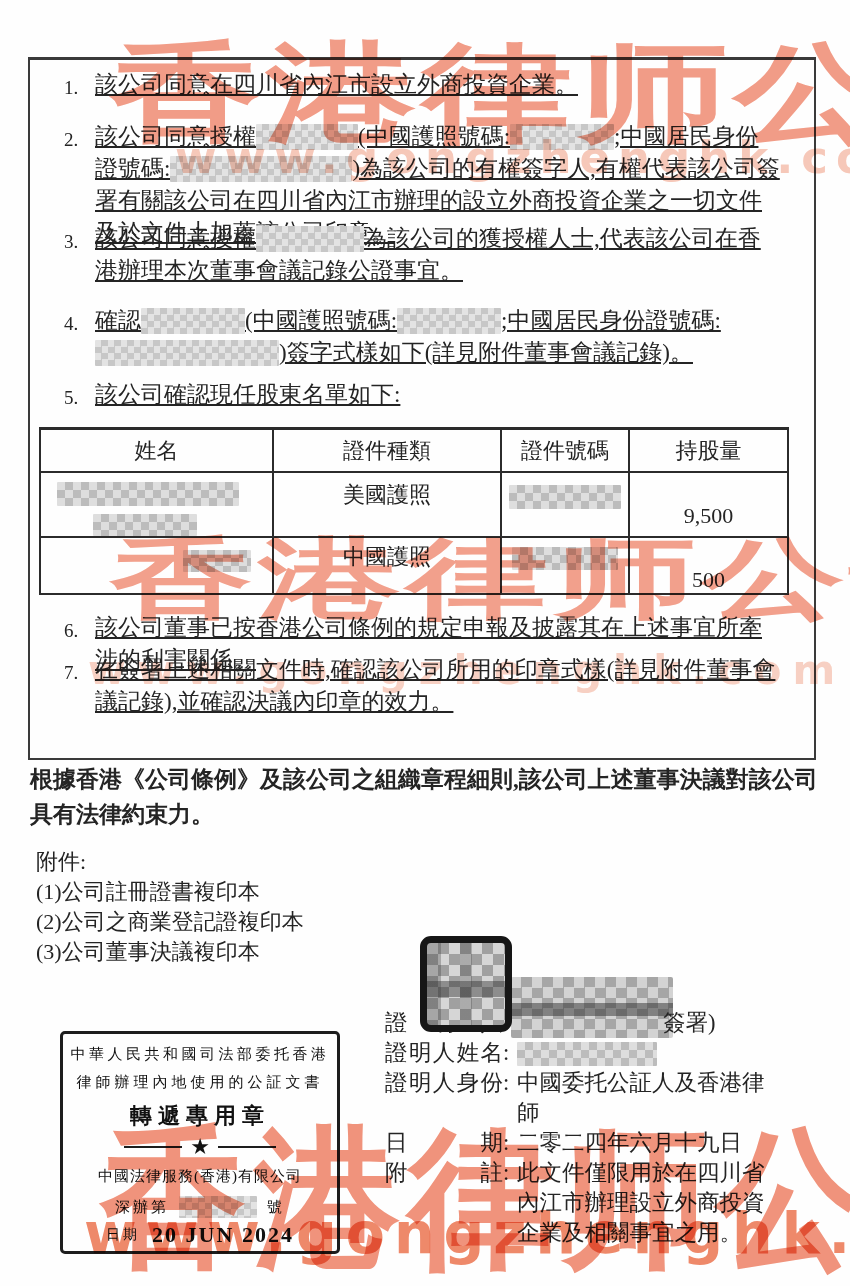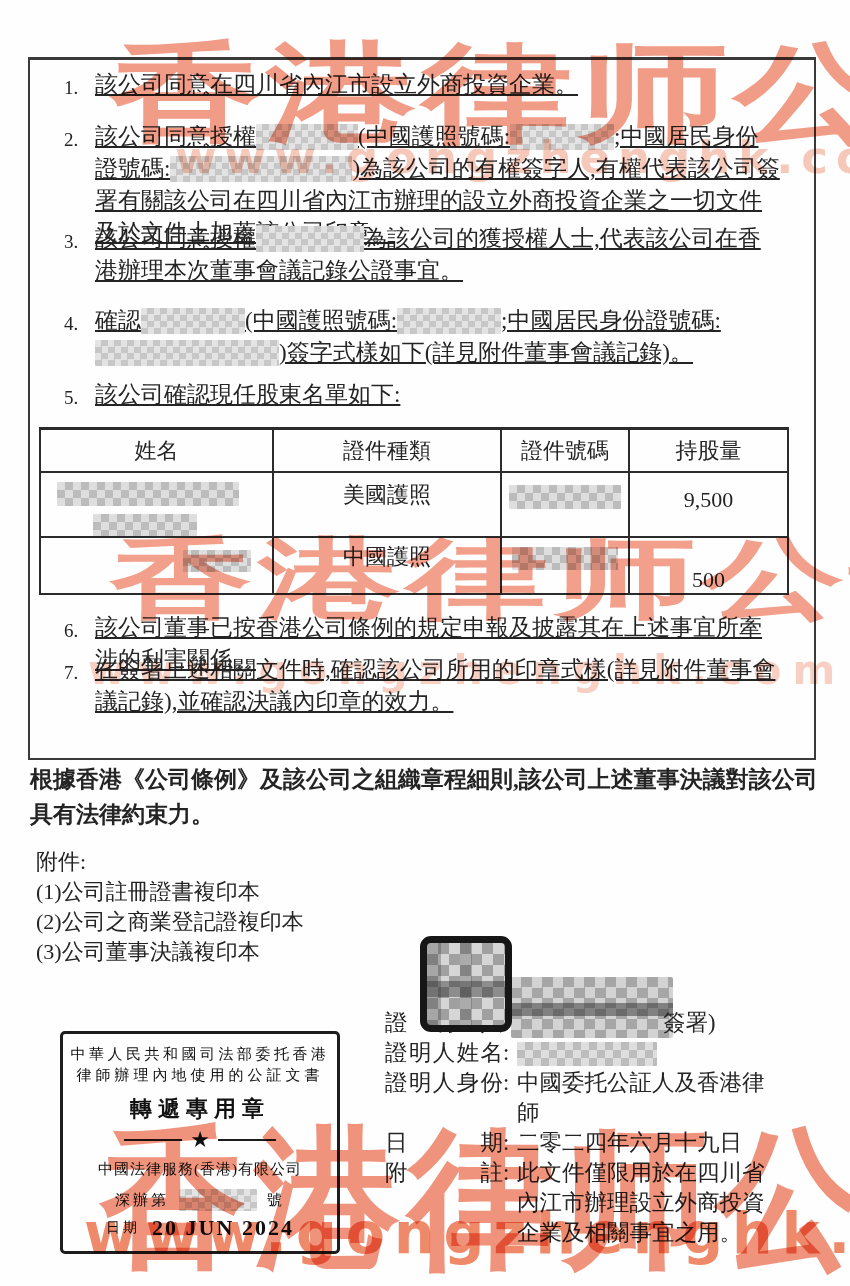--- a/index.html
+++ b/index.html
@@ -50,21 +50,21 @@
   .sh-table tr.hdr td{border-top-width:3px;height:41px;vertical-align:middle;}
   
   .binding{position:absolute;left:30px;top:762px;width:794px;
       font-size:23px;font-weight:700;line-height:35px;}
   
   .attachments{position:absolute;left:36px;top:847px;font-size:22px;line-height:30px;}
   
   .t-stamp{position:absolute;left:60px;top:1031px;width:274px;height:217px;
       border:3px solid #1d1d1d;border-radius:5px;text-align:center;color:#111;z-index:3;}
   .t-stamp .l1{margin-top:11px;font-size:15px;letter-spacing:3.5px;}
-  .t-stamp .l2{margin-top:2px;font-size:15px;letter-spacing:4px;}
+  .t-stamp .l2{margin-top:9px;font-size:15px;letter-spacing:4px;}
   .t-stamp .tt{margin-top:9px;font-size:22px;font-weight:700;letter-spacing:6px;}
   .t-stamp .starrow{margin-top:6px;display:flex;align-items:center;justify-content:center;gap:8px;}
   .t-stamp .starrow .bar{width:58px;border-top:2.5px solid #1d1d1d;}
   .t-stamp .starrow .star{font-size:22px;line-height:20px;}
   .t-stamp .co{margin-top:10px;font-size:15px;letter-spacing:1px;}
   .t-stamp .serial{margin-top:10px;font-size:15px;letter-spacing:3px;
       display:flex;align-items:center;justify-content:center;gap:10px;}
   .t-stamp .serial .px{height:22px;vertical-align:middle;}
   .t-stamp .daterow{margin-top:4px;display:flex;align-items:center;justify-content:center;gap:12px;}
   .t-stamp .daterow .dl{font-size:14px;letter-spacing:3px;}
@@ -155,21 +155,21 @@
         <div class="px px-md" style="width:182px;height:24px;margin:9px 0 0 16px;display:block"></div>
         <div class="px px-md" style="width:104px;height:22px;margin:8px 0 0 52px;display:block"></div>
       </td>
       <td>
             <div style="padding-top:7px">美國護照</div>
           </td>
       <td>
         <div class="px px-md" style="width:112px;height:24px;margin:12px auto 0;display:block"></div>
       </td>
       <td>
-            <div style="padding-top:14px">9,500</div>
+            <div style="padding-top:30px">9,500</div>
           </td>
     </tr>
     <tr style="height:47px">
       <td>
         <div class="px px-md" style="width:68px;height:22px;margin:12px 0 0 142px;display:block"></div>
       </td>
       <td>
             <div style="padding-top:4px">中國護照</div>
           </td>
       <td>

